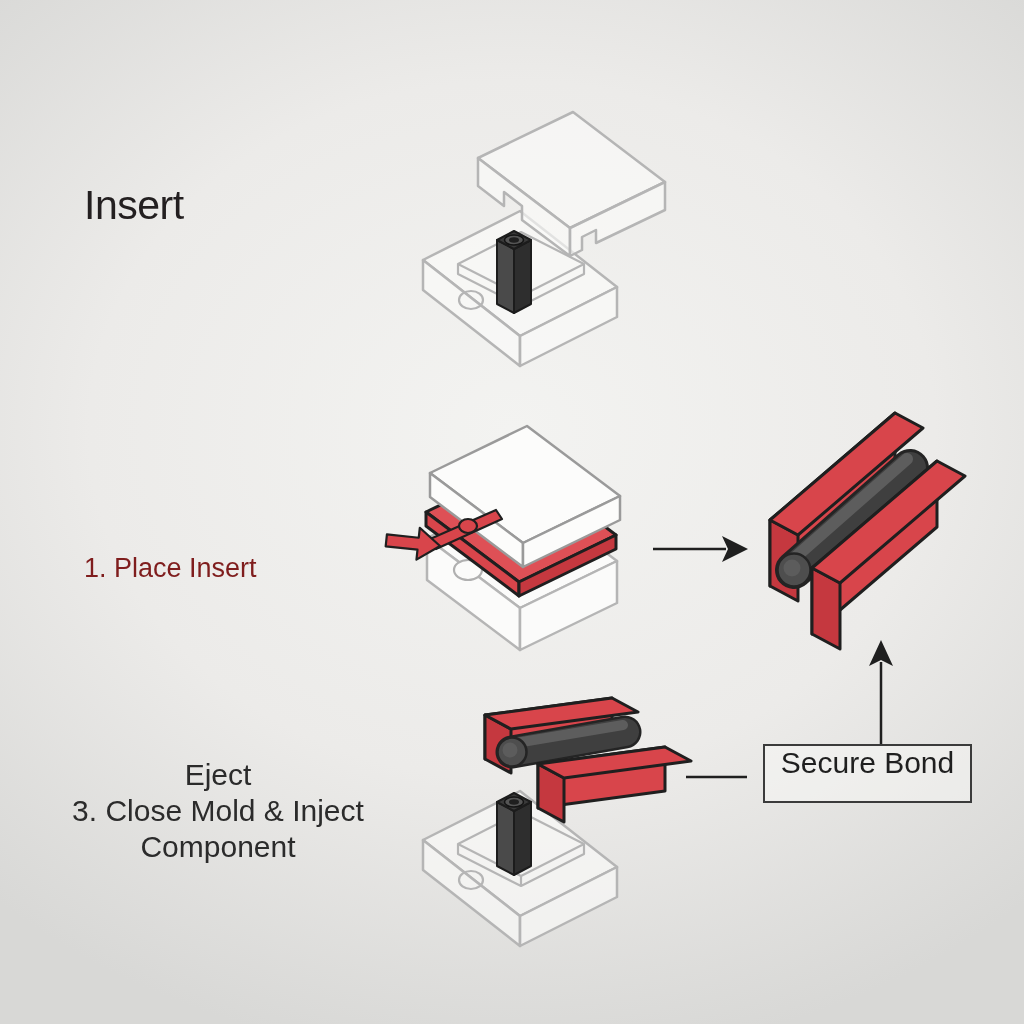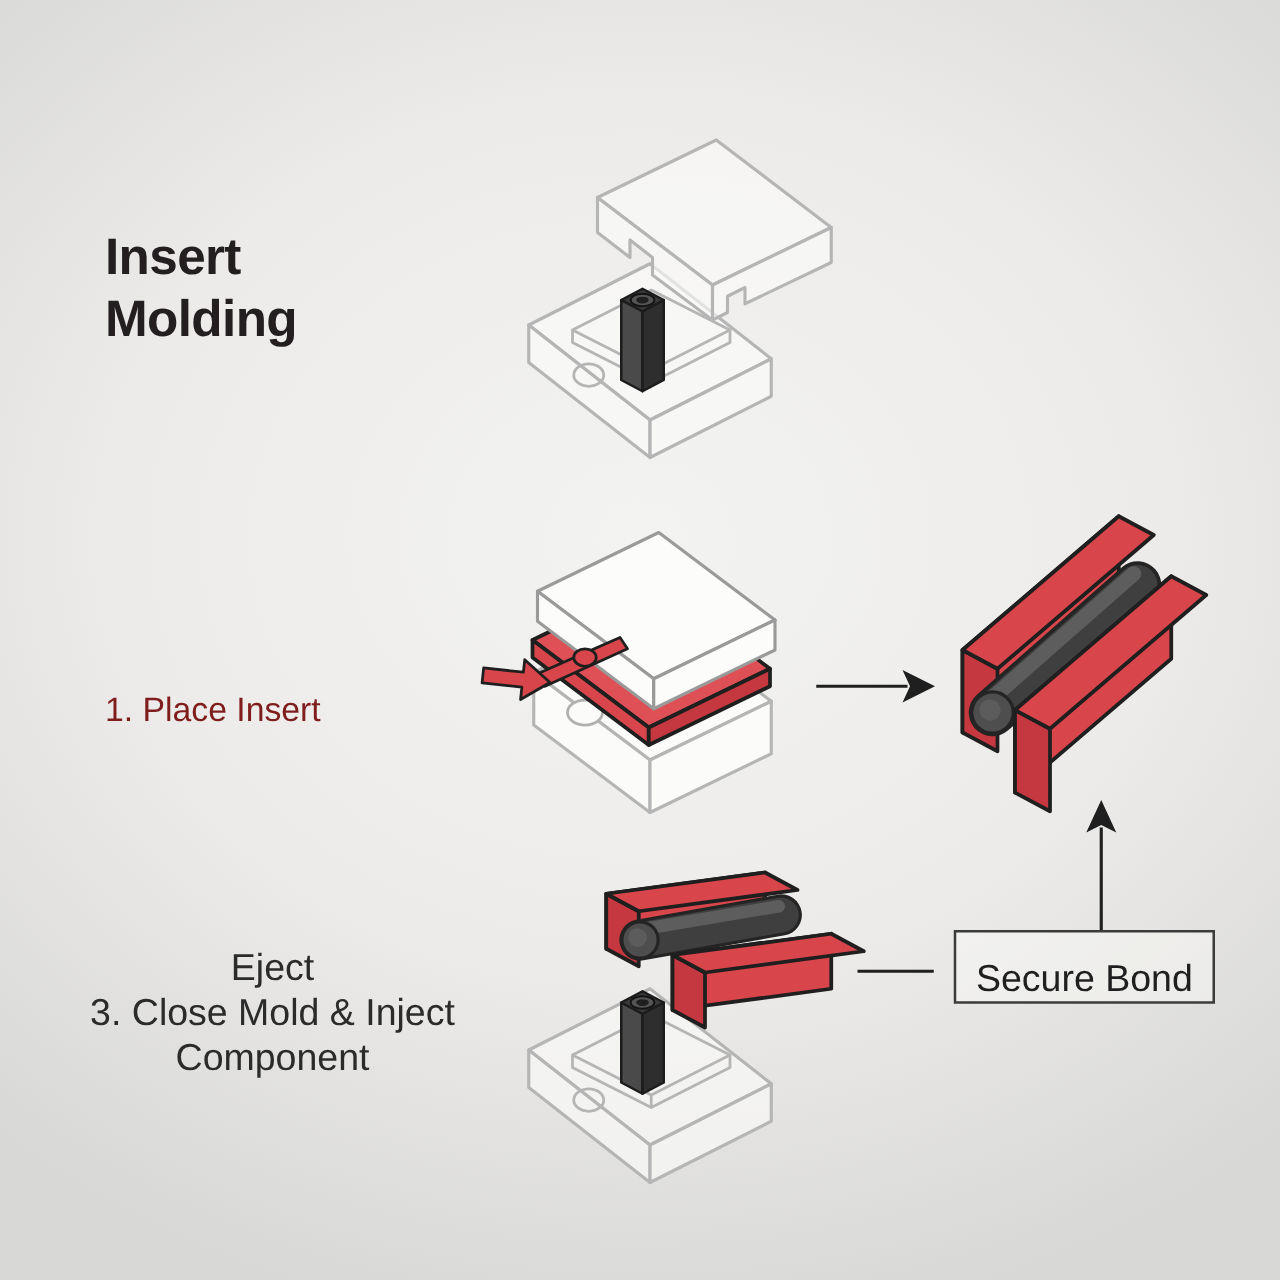--- a/index.html
+++ b/index.html
@@ -8,26 +8,26 @@
     --insert-dark:#3f3f3f; --insert-darker:#2e2e2e; --insert-light:#5d5d5d;
     --wireframe:#b5b5b5; --block-stroke:#9a9a9a; --text:#231f20;
   }
   html,body{margin:0;padding:0}
   body{
     width:1024px;height:1024px;overflow:hidden;position:relative;
     font-family:"Liberation Sans", sans-serif;
     background:radial-gradient(ellipse 75% 62% at 50% 42%, var(--background-center) 0%, #ecebe9 55%, var(--background-edge) 100%);
   }
   .abs{position:absolute}
-  #title{left:84px;top:180px;font-size:41px;font-weight:700;line-height:50px;color:var(--text);letter-spacing:-0.5px}
+  #title{left:84px;top:180px;font-size:41px;font-weight:400;line-height:50px;color:var(--text);letter-spacing:-0.5px}
   #step1-label{left:84px;top:553px;font-size:27px;color:#7f1d1d}
   #step3-label{left:58px;top:757px;width:320px;text-align:center;font-size:30px;line-height:36px;color:#2b2b2b}
   #secure-bond-box{
     left:763px;top:744px;width:205px;height:55px;border:2px solid #3b3b3b;
-    background:rgba(250,250,249,0.45);display:flex;align-items:flex-end;justify-content:center;
+    background:rgba(250,250,249,0.45);display:flex;align-items:flex-start;justify-content:center;
     font-size:30px;color:var(--ink);
   }
   svg{position:absolute;left:0;top:0}
   .wire{fill:rgba(250,250,249,0.65);stroke:var(--wireframe);stroke-width:2.5;stroke-linejoin:round}
   .wireline{fill:none;stroke:var(--wireframe);stroke-width:2.2;stroke-linejoin:round}
   .whiteface{fill:#fcfcfb;stroke:var(--block-stroke);stroke-width:2.5;stroke-linejoin:round}
   .whiteface-lt{fill:#fbfbfa;stroke:var(--wireframe);stroke-width:2.5;stroke-linejoin:round}
   .red{fill:var(--red);stroke:var(--ink);stroke-width:3;stroke-linejoin:round}
   .red2{fill:var(--red);stroke:var(--ink);stroke-width:2.2;stroke-linejoin:round}
   .redlt{fill:var(--red-light);stroke:var(--ink);stroke-width:3;stroke-linejoin:round}
@@ -124,21 +124,20 @@
   </g>
   <g>
     <line class="arrowline" x1="881" y1="744" x2="881" y2="662"></line>
     <path class="arrowhead" d="M869,666 L881,640 L893,666 L881,660 Z"></path>
   </g>
   <line class="arrowline" x1="686" y1="777" x2="747" y2="777"></line>
 </svg>
 
 <div id="title" class="abs">
   <div>Insert</div>
-  <div>Molding</div>
 </div>
 
 <div id="step1-label" class="abs">1. Place Insert</div>
 
 <div id="step3-label" class="abs">
   <div>Eject</div>
   <div>3. Close Mold &amp; Inject</div>
   <div>Component</div>
 </div>
 

